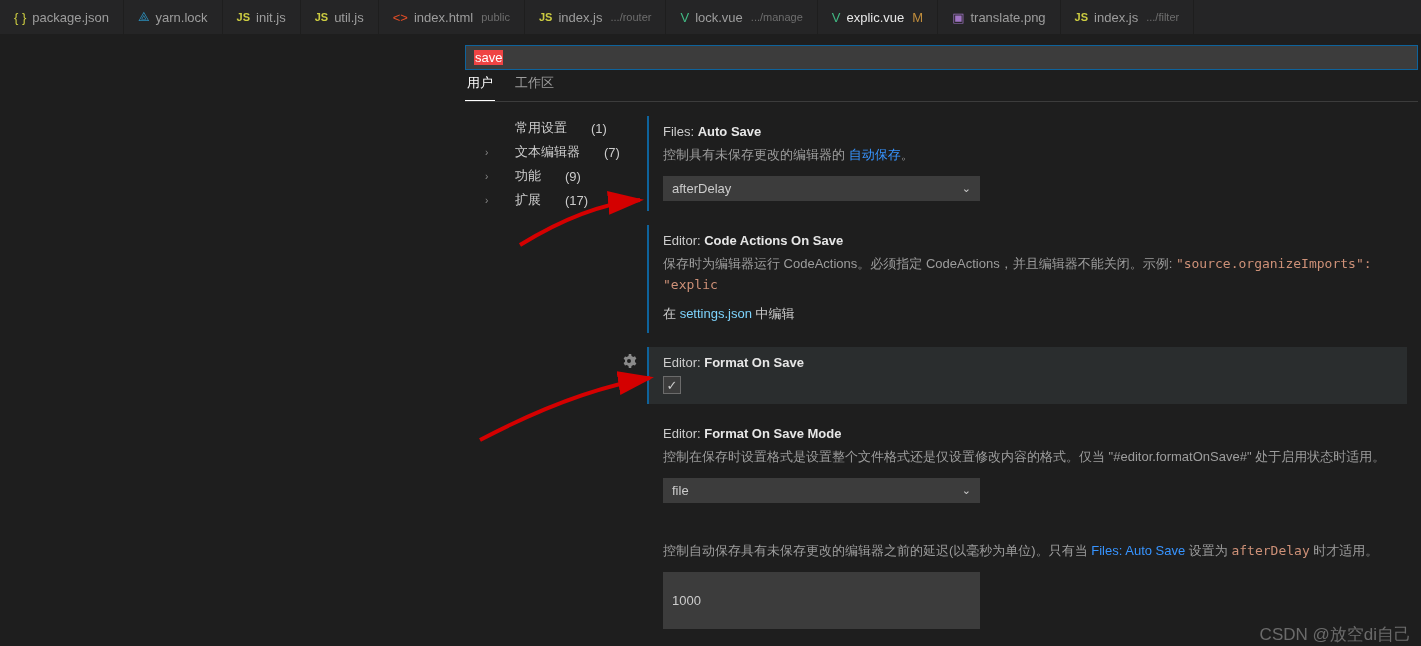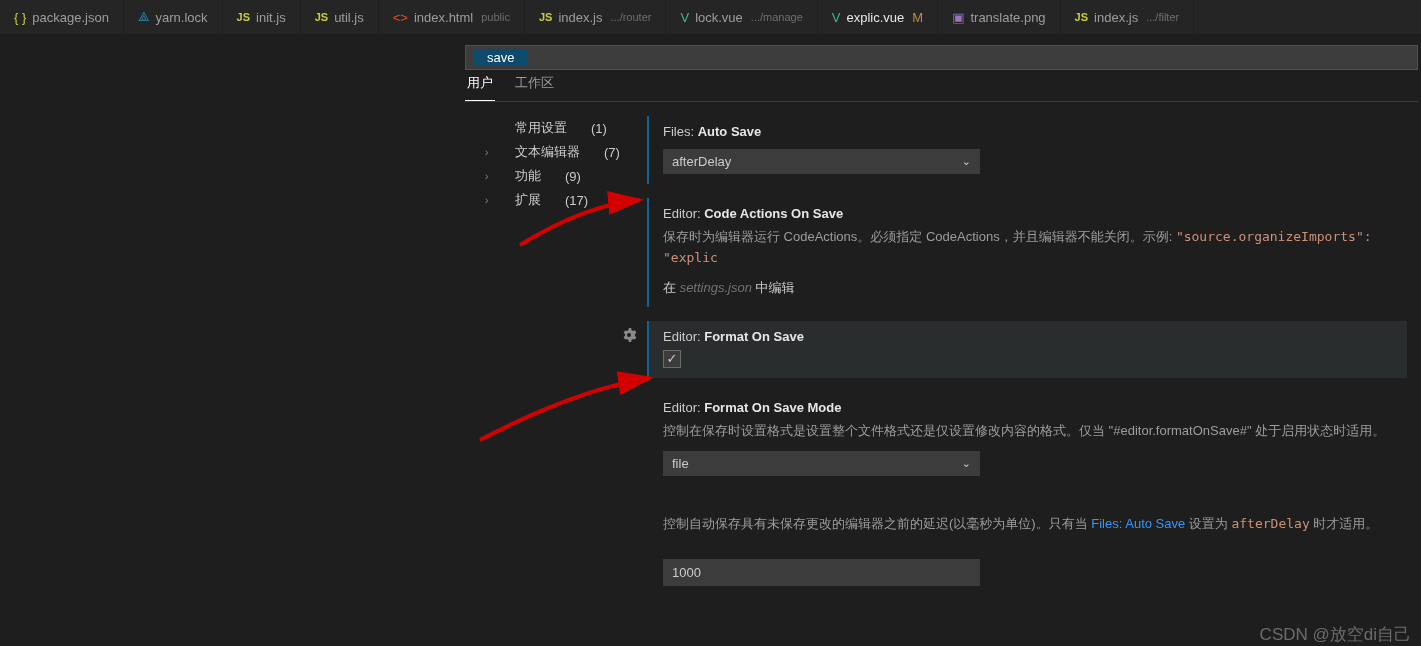--- a/index.html
+++ b/index.html
@@ -44,21 +44,21 @@
 .search-input {
   width: 953px;
   background: #3c3c3c;
   border: 1px solid #0e639c;
   color: #cccccc;
   padding: 4px 8px;
   font-size: 13px;
   outline: none;
 }
 .search-input::selection { background: #264f78; }
-.sel-text { background: #0c4a6e; color: #fff; padding: 0 13px; }
+.sel-text { background: #ef4444; color: #fff; padding: 0 1px; }
 .scope-tabs {
   display: flex;
   gap: 18px;
   margin-top: 0;
   border-bottom: 1px solid #3c3c3c;
   width: 953px;
 }
 .scope-tab {
   padding: 4px 2px 8px 2px;
   color: #9d9d9d;
@@ -106,25 +106,25 @@
   background: #3c3c3c;
   border: 1px solid #3c3c3c;
   padding: 4px 8px;
   display: flex;
   justify-content: space-between;
   align-items: center;
   cursor: pointer;
 }
 .dropdown .chev-down { color: #cccccc; font-size: 11px; }
 .text-input {
-  margin-top: 24px;
+  margin-top: 10px;
   width: 317px;
   background: #3c3c3c;
   border: 1px solid #3c3c3c;
-  padding: 5px 8px;
+  padding: 20px 8px;
   color: #cccccc;
   font-size: 13px;
   outline: none;
 }
 .checkbox-row { display: flex; align-items: flex-start; gap: 10px; margin-top: 6px; }
 .checkbox {
   width: 18px; height: 18px;
   border: 1px solid #6b6b6b;
   background: #3c3c3c;
   display: flex; align-items: center; justify-content: center;
@@ -134,21 +134,21 @@
   font-size: 13px;
 }
 .gear-icon {
   position: absolute;
   left: -28px;
   top: 6px;
   color: #8a8a8a;
   cursor: pointer;
 }
 .link-line { margin-top: 10px; }
-.link-line .link { color: #737373; cursor: pointer; font-style: italic; }
+.link-line .link { color: #7dd3fc; cursor: pointer; }
 .arrow {
   position: absolute;
   pointer-events: none;
 }
 .arrow svg { overflow: visible; }
 .watermark {
   position: absolute;
   right: 10px;
   bottom: 0;
   color: rgba(200,200,200,0.45);
@@ -240,20 +240,21 @@
             <span class="chev">›</span>
             <span>扩展</span>
             <span class="count">(17)</span>
           </div>
       </div>
 
       <div class="settings-list">
 
         <div class="setting highlight">
           <div class="setting-title"><span class="prefix">Files:</span> <span class="name">Auto Save</span></div>
+          <div class="setting-desc"><span>控制具有未保存更改的编辑器的 </span><span class="link">自动保存</span><span>。</span></div>
           <div class="dropdown">
             <span>afterDelay</span>
             <span class="chev-down">⌄</span>
           </div>
         </div>
 
         <div class="setting highlight">
           <div class="setting-title"><span class="prefix">Editor:</span> <span class="name">Code Actions On Save</span></div>
           <div class="setting-desc"><span>保存时为编辑器运行 CodeActions。必须指定 CodeActions，并且编辑器不能关闭。示例: </span><span class="code">"source.organizeImports": "explic</span></div>
           <div class="link-line"><span>在 </span><span class="link">settings.json</span><span> 中编辑</span></div>

